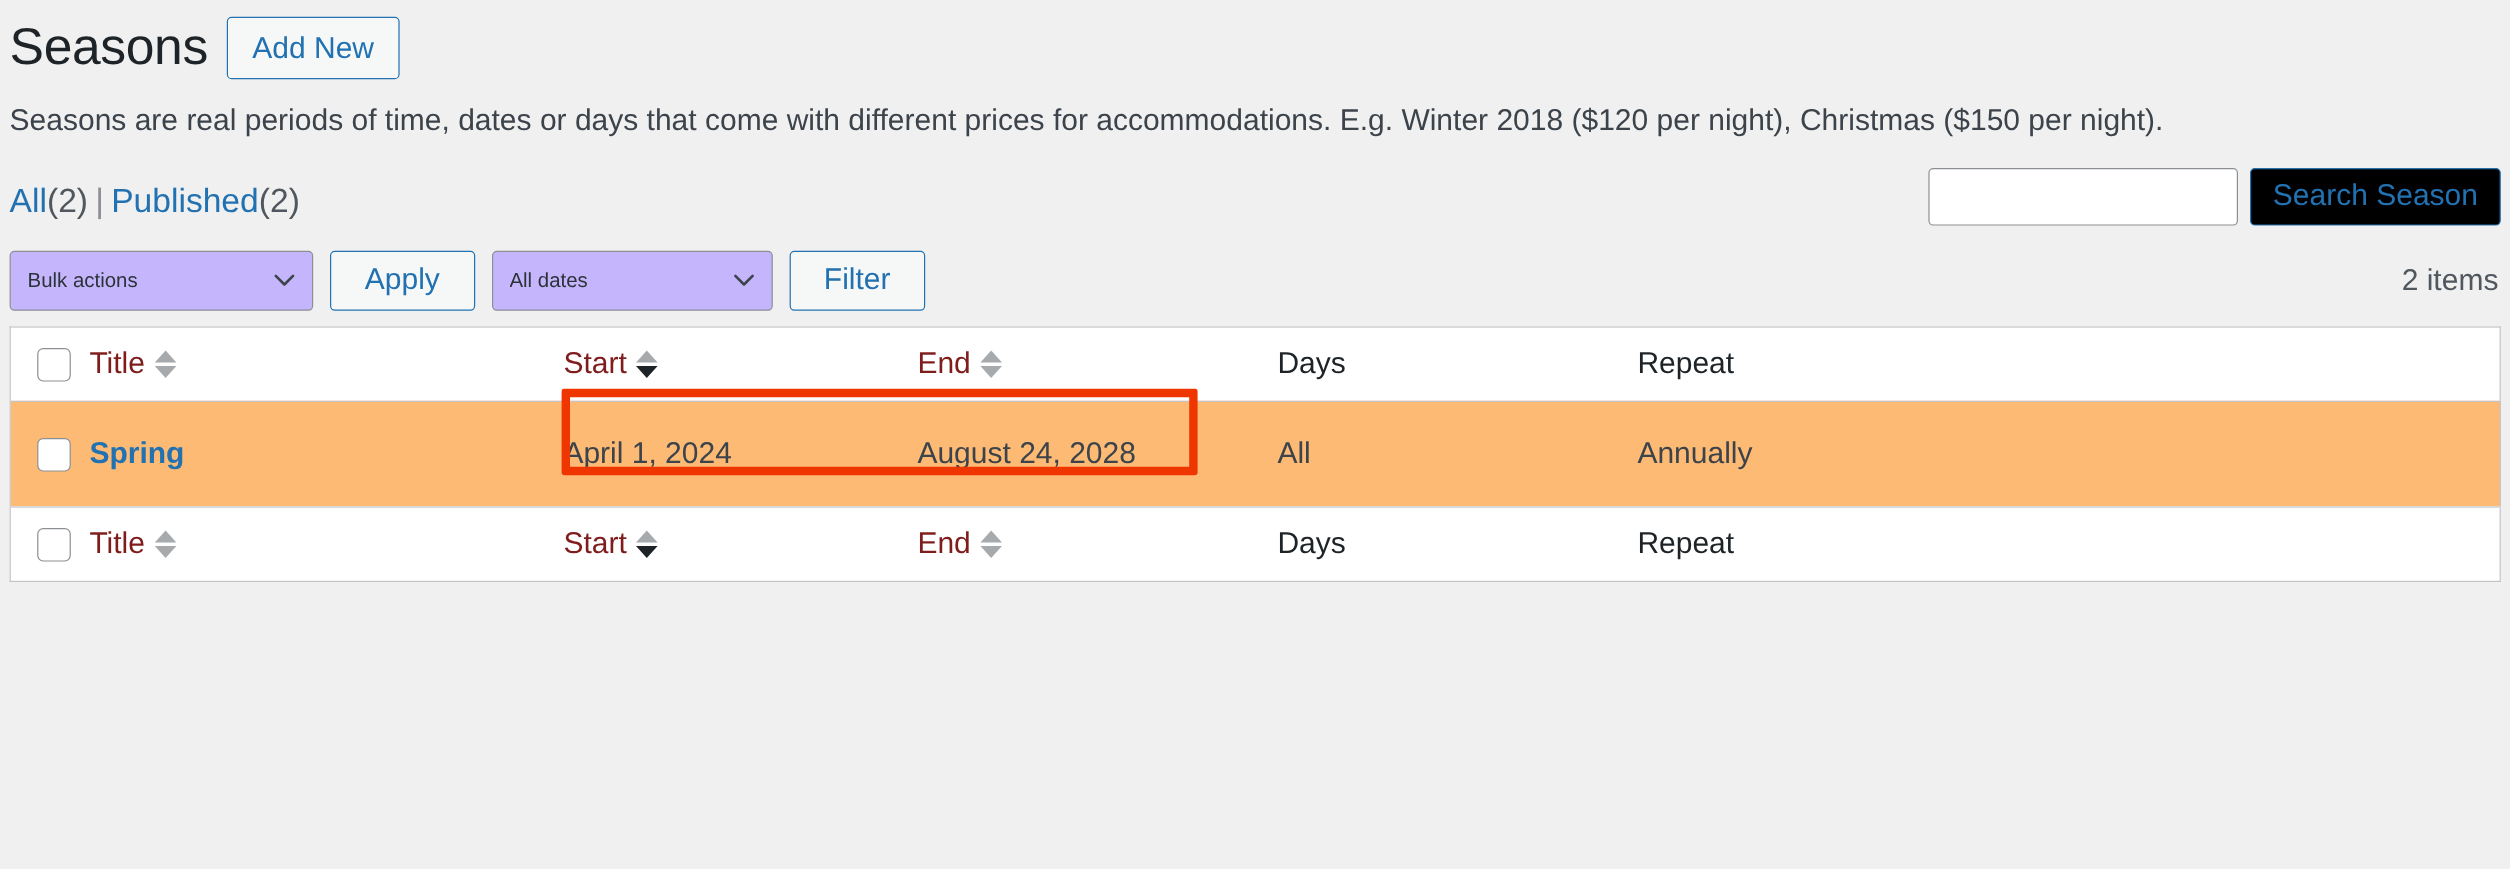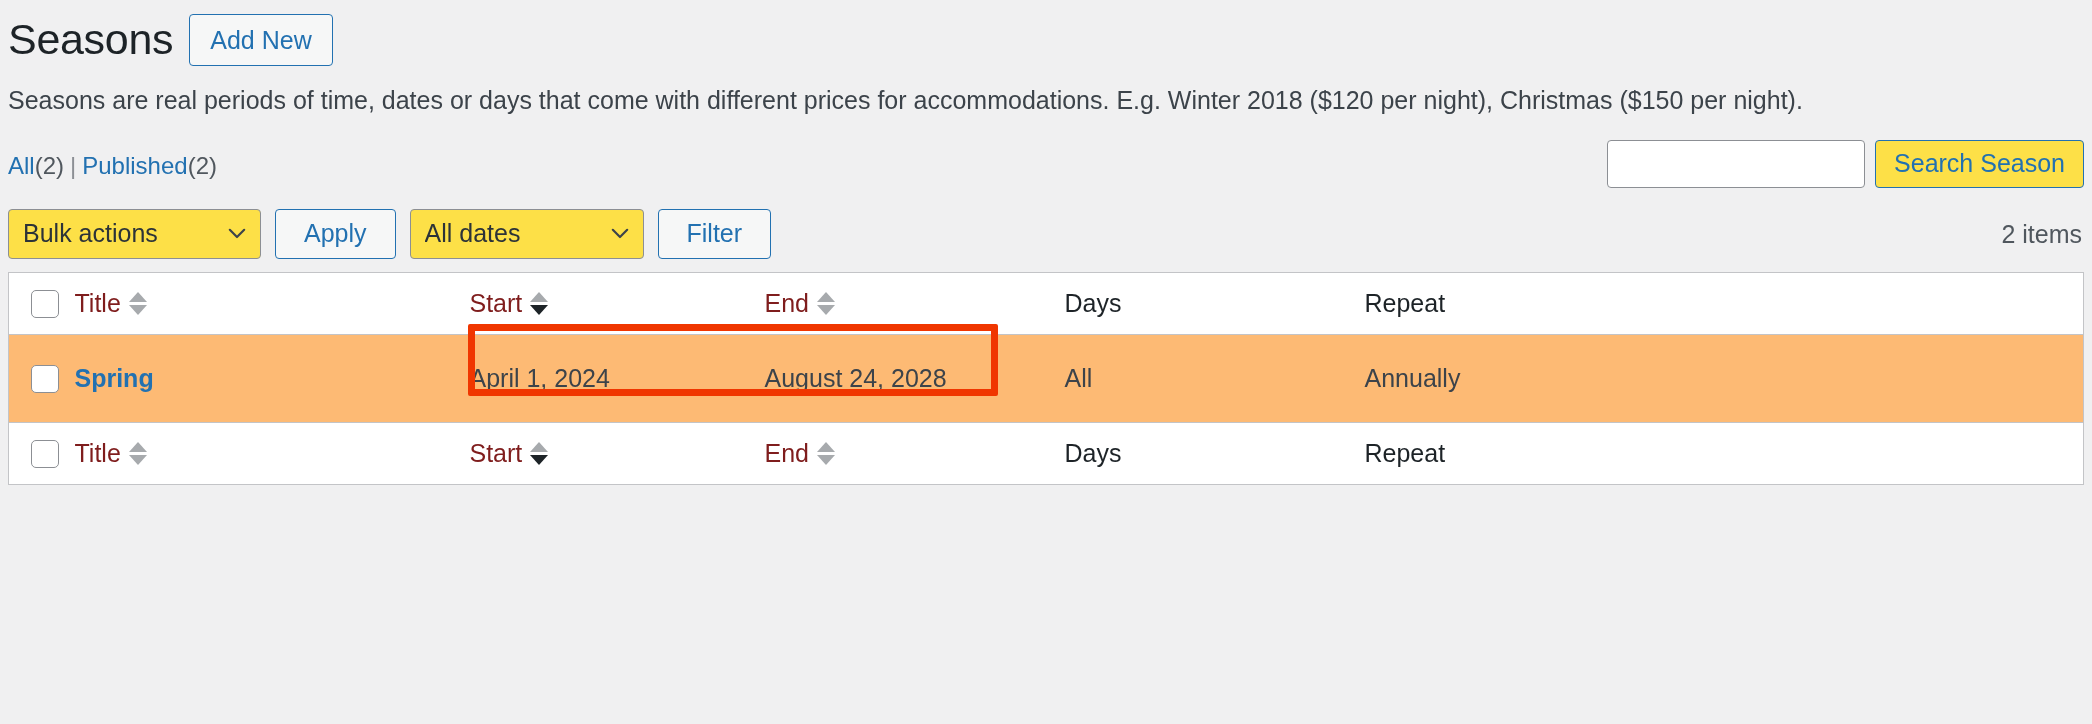--- a/index.html
+++ b/index.html
@@ -67,21 +67,21 @@
   .filter-row {
     position: relative;
     margin-top: 24px;
     padding: 0 8px;
     height: 56px;
   }
   .subsubsub {
     position: absolute;
     left: 8px;
     top: 10px;
-    font-size: 24px;
+    font-size: 28px;
     color: #50575e;
     white-space: nowrap;
   }
   .subsubsub a {
     color: #2271b1;
     text-decoration: none;
     cursor: pointer;
   }
   .subsubsub .sep {
     color: #8c8f94;
@@ -108,21 +108,21 @@
     padding: 0 10px;
     color: #2c3338;
     font-family: inherit;
     outline: none;
   }
   .search-btn {
     height: 48px;
     padding: 0 18px;
     font-size: 25px;
     color: #2271b1;
-    background: #fde047;
+    background: #000000;
     border: 1.5px solid #2271b1;
     border-radius: 4px;
     cursor: pointer;
     line-height: 1;
     white-space: nowrap;
     font-family: inherit;
   }
 
   
   .tablenav {
@@ -140,22 +140,22 @@
   .select-wrap {
     position: relative;
     display: inline-block;
   }
   .wp-select {
     appearance: none;
     -webkit-appearance: none;
     height: 50px;
     border: 1.5px solid #8c8f94;
     border-radius: 4px;
-    background: #fde047;
-    font-size: 25px;
+    background: #c4b5fd;
+    font-size: 17px;
     color: #2c3338;
     padding: 0 52px 0 14px;
     font-family: inherit;
     cursor: pointer;
     line-height: 1;
   }
   .sel-bulk { width: 253px; }
   .sel-dates { width: 234px; }
   .chev {
     position: absolute;

